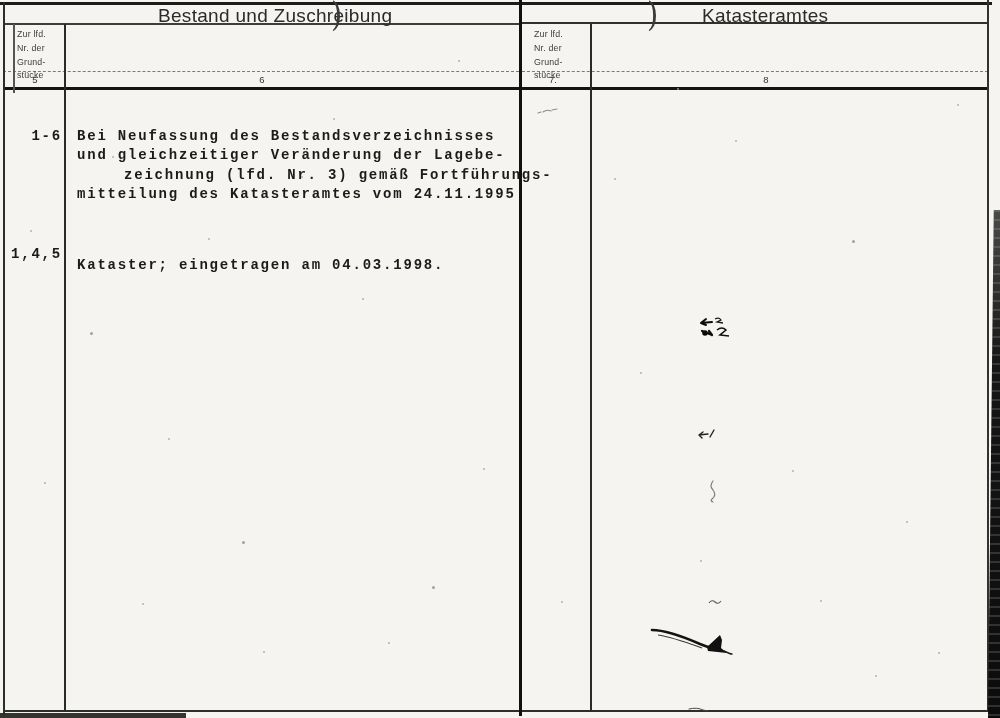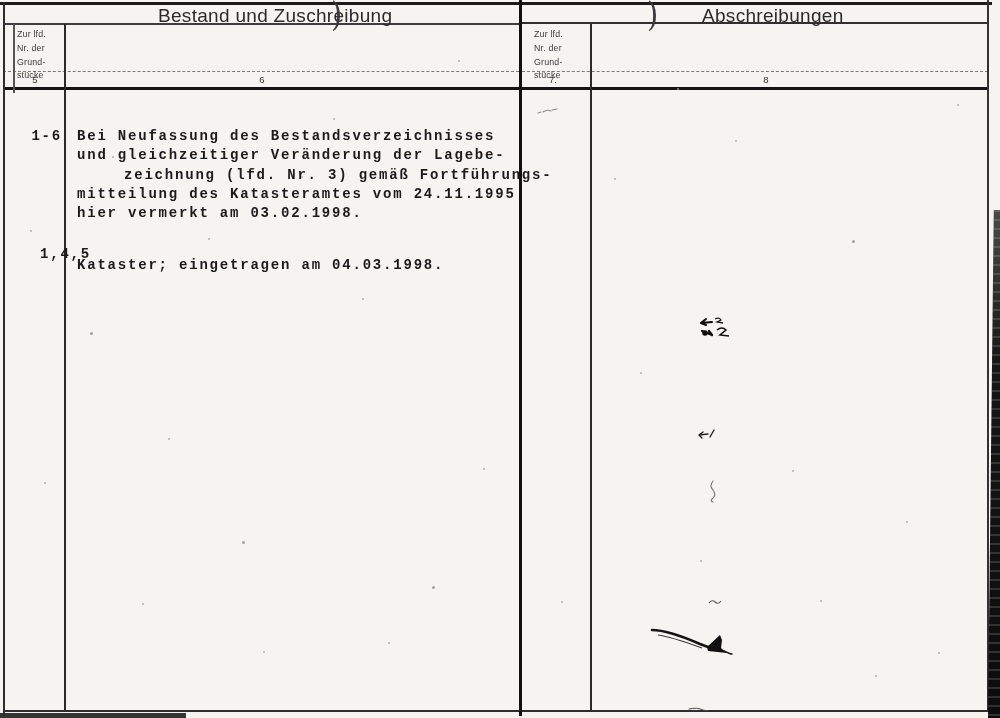--- a/index.html
+++ b/index.html
@@ -69,21 +69,21 @@
   <div class="vline" style="left:13px;top:24px;width:1.5px;height:69px;background:#555;"></div>
   <div class="vline" style="left:64px;top:24px;width:2px;height:688px;"></div>
   <div class="vline" style="left:519px;top:0;width:3px;height:716px;background:#101010;"></div>
   <div class="vline" style="left:590px;top:24px;width:2px;height:688px;"></div>
   <div class="vline" style="left:987px;top:0;width:2px;height:712px;background:#323232;"></div>
   <div class="scan-band"></div>
 
   <div class="section-title" style="left:158px;top:5px;">Bestand und Zuschreibung</div>
   <div class="bracket" style="left:330px;top:-3px;">)</div>
   <div class="bracket" style="left:646px;top:-3px;">)</div>
-  <div class="section-title" style="left:702px;top:5px;">Abschreibungen</div>
+  <div class="section-title" style="left:702px;top:5px;">Katasteramtes</div>
 
   <div class="row-header" style="left:17px;top:28px;">
     <div>Zur lfd.</div>
     <div>Nr. der</div>
     <div>Grund-</div>
     <div>stücke</div>
   </div>
   <div class="row-header" style="left:534px;top:28px;">
     <div>Zur lfd.</div>
     <div>Nr. der</div>
@@ -94,23 +94,22 @@
   <div class="col-num" style="left:27px;top:74px;">5</div>
   <div class="col-num" style="left:254px;top:74px;">6</div>
   <div class="col-num" style="left:545px;top:74px;">7.</div>
   <div class="col-num" style="left:758px;top:74px;">8</div>
 
   <div class="mono entry-ref" style="top:128px;">1-6</div>
   <div class="mono entry-line" style="top:128px;">Bei Neufassung des Bestandsverzeichnisses</div>
   <div class="mono entry-line" style="top:147.3px;">und gleichzeitiger Veränderung der Lagebe-</div>
   <div class="mono entry-line" style="top:166.6px;margin-left:47px;">zeichnung (lfd. Nr. 3) gemäß Fortführungs-</div>
   <div class="mono entry-line" style="top:185.9px;">mitteilung des Katasteramtes vom 24.11.1995</div>
-  <div class="mono entry-line" style="top:205.2px;">hier vermerkt am 03.02.1998.</div>
 
-  <div class="mono entry-ref" style="top:246px;padding-left:29px;">1,4,5</div>
+  <div class="mono entry-ref" style="top:246px;">1,4,5</div>
   <div class="mono entry-line" style="top:257px;">Kataster; eingetragen am 04.03.1998.</div>
 
   <div class="abs" style="left:536px;top:106px;">
     <svg width="24" height="10" viewBox="0 0 24 10">
       <path d="M2,7 l3,-1 M7,6 q4,-3 8,-1 M16,4 l5,-1" stroke="#8d8d89" stroke-width="1.1" fill="none" stroke-linecap="round"></path>
     </svg>
   </div>
 
   <div class="abs" style="left:698px;top:316px;">
     <svg width="38" height="24" viewBox="0 0 38 24">

